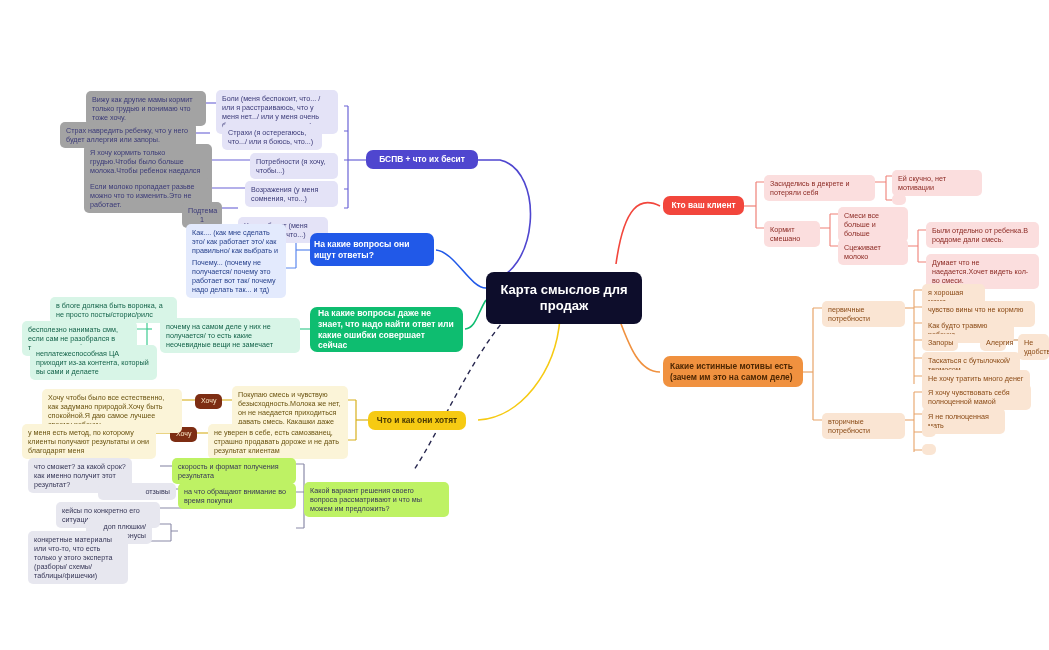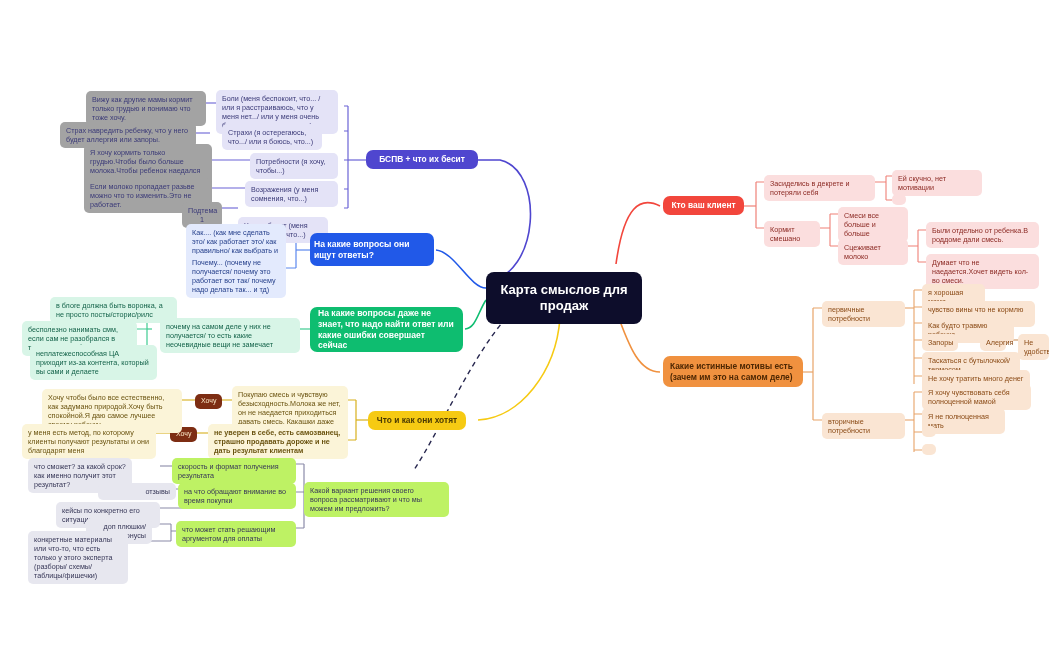--- a/index.html
+++ b/index.html
@@ -155,30 +155,29 @@
   <div class="node leaf b-leaf" style="left:186px;top:254px;width:100px;">Почему... (почему не получается/ почему это работает вот так/ почему надо делать так... и тд)</div>
 
   <div class="node branch" id="n-green">На какие вопросы даже не знает, что надо найти ответ или какие ошибки совершает сейчас</div>
   <div class="node mid g-mid" style="left:160px;top:318px;width:140px;">почему на самом деле у них не получается/ то есть какие неочевидные вещи не замечает</div>
   <div class="node leaf g-leaf" style="left:10px;top:297px;width:127px;margin-left:40px;">в блоге должна быть воронка, а не просто посты/сторис/рилс</div>
   <div class="node leaf g-leaf" style="left:22px;top:321px;width:115px;">бесполезно нанимать смм, если сам не разобрался в том, как все работает</div>
   <div class="node leaf g-leaf" style="left:10px;top:345px;width:127px;margin-left:20px;">неплатежеспособная ЦА приходит из-за контента, который вы сами и делаете</div>
 
   <div class="node branch" id="n-yellow">Что и как они хотят</div>
   <div class="node leaf y-leaf" style="left:232px;top:386px;width:116px;">Покупаю смесь и чувствую безысходность.Молока же нет, он не наедается приходиться давать смесь. Какашки даже пахнут по другому.</div>
-  <div class="node leaf y-leaf" style="left:208px;top:424px;width:140px;font-weight:bold;">не уверен в себе, есть самозванец, страшно продавать дороже и не дать результат клиентам</div>
+  <div class="node leaf y-leaf" style="left:208px;top:424px;width:140px;">не уверен в себе, есть самозванец, страшно продавать дороже и не дать результат клиентам</div>
   <div class="node y-badge" style="position:absolute;left:195px;top:394px;width:27px;">Хочу</div>
   <div class="node y-badge" style="position:absolute;left:170px;top:427px;width:27px;">Хочу</div>
   <div class="node leaf y-leaf" style="left:42px;top:389px;width:140px;">Хочу чтобы было все естественно, как задумано природой.Хочу быть спокойной.Я даю самое лучшее своему ребенку.</div>
   <div class="node leaf y-leaf" style="left:22px;top:424px;width:134px;">у меня есть метод, по которому клиенты получают результаты и они благодарят меня</div>
 
   <div class="node mid s-mid" style="left:304px;top:482px;width:145px;">Какой вариант решения своего вопроса рассматривают и что мы можем им предложить?</div>
   <div class="node mid s-mid" style="left:172px;top:458px;width:124px;">скорость и формат получения результата</div>
   <div class="node mid s-mid" style="left:178px;top:483px;width:118px;">на что обращают внимание во время покупки</div>
-  <div class="node mid s-mid" style="left:176px;top:521px;width:120px;">что может стать решающим аргументом для оплаты</div>
   <div class="node leaf s-leaf" style="left:28px;top:458px;width:104px;">что сможет? за какой срок? как именно получит этот результат?</div>
   <div class="node leaf s-leaf" style="left:98px;top:483px;width:78px;text-align:right;">отзывы</div>
   <div class="node leaf s-leaf" style="left:56px;top:502px;width:104px;">кейсы по конкретно его ситуации</div>
   <div class="node leaf s-leaf" style="left:86px;top:518px;width:66px;text-align:right;">доп плюшки/ бонусы</div>
   <div class="node leaf s-leaf" style="left:28px;top:531px;width:100px;">конкретные материалы или что-то, что есть только у этого эксперта (разборы/ схемы/таблицы/фишечки)</div>
 
   <div class="node branch" id="n-red">Кто ваш клиент</div>
   <div class="node mid r-mid" style="left:764px;top:175px;width:111px;">Засиделись в декрете и потеряли себя</div>
   <div class="node mid r-mid" style="left:764px;top:221px;width:56px;">Кормит смешано</div>
   <div class="node mid r-mid" style="left:838px;top:207px;width:70px;">Смеси все больше и больше</div>

